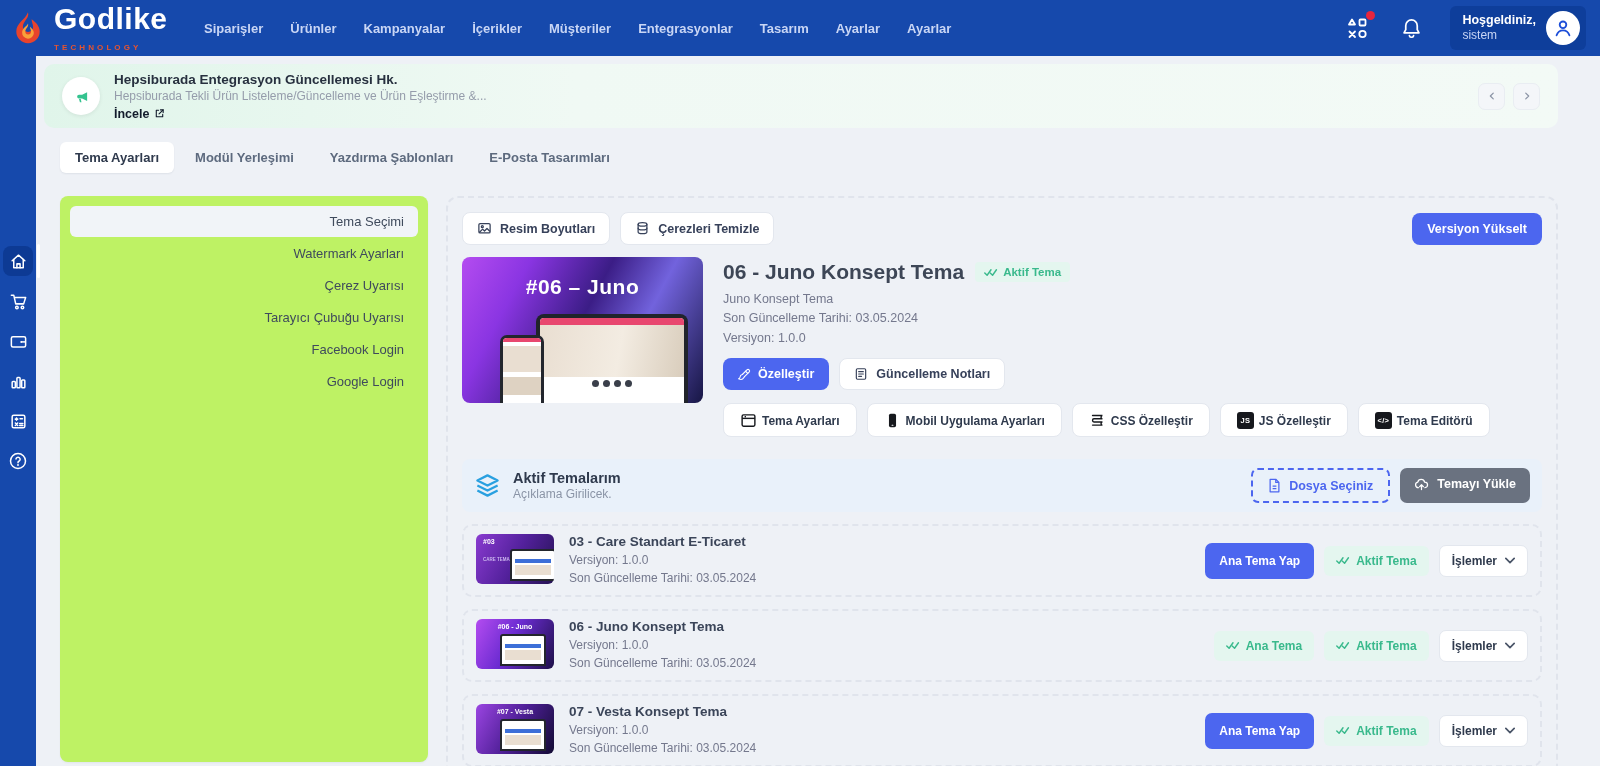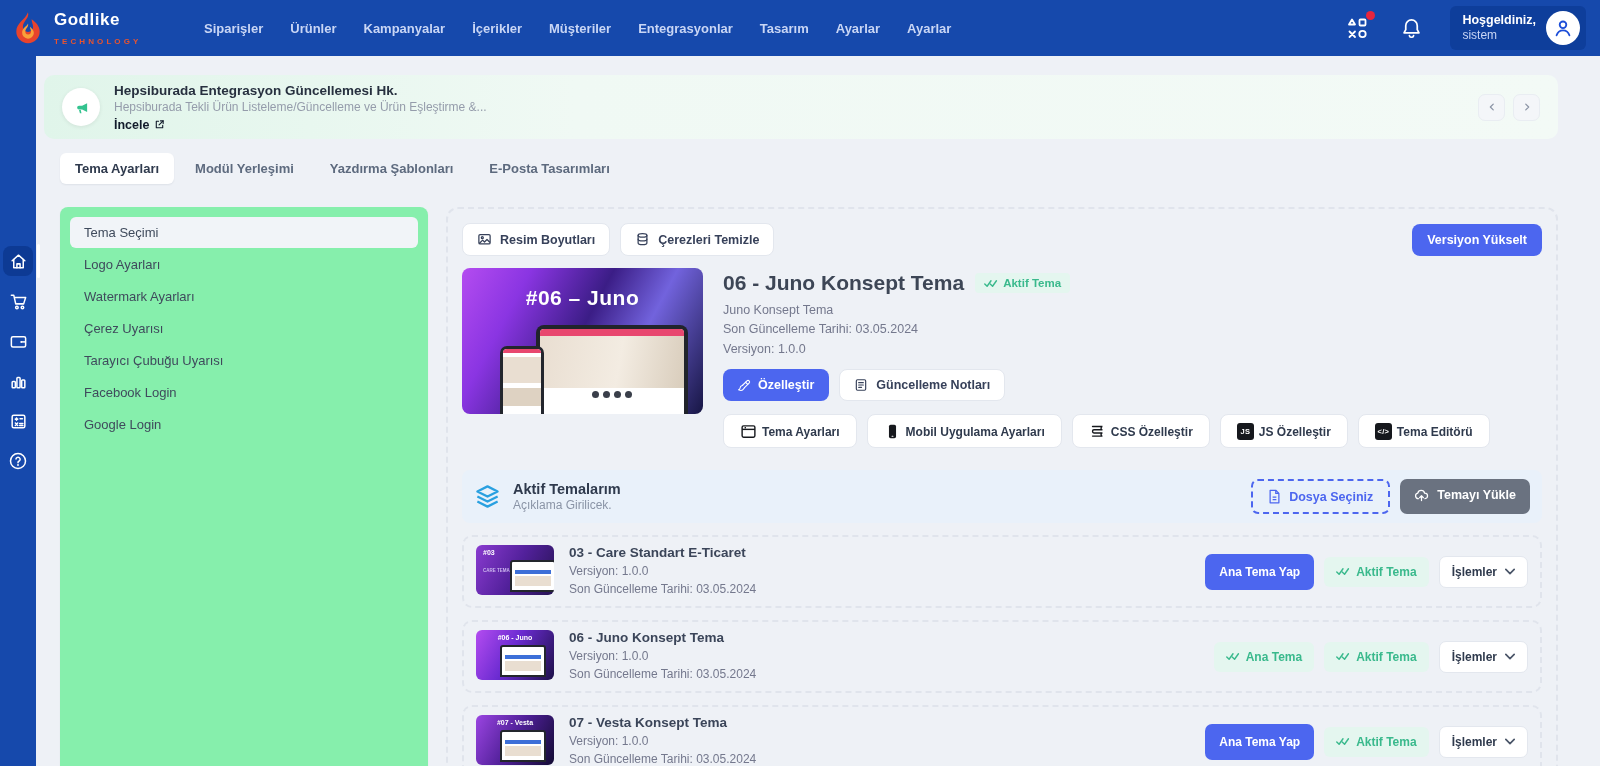--- a/index.html
+++ b/index.html
@@ -3,58 +3,58 @@
 <meta charset="utf-8">
 <style>
   * { margin:0; padding:0; box-sizing:border-box; }
   html,body { width:1600px; height:766px; font-family:"Liberation Sans", sans-serif; }
   .screen { width:1600px; height:766px; overflow:hidden; background:#eef1f6; position:relative; }
 
   
   .navbar { height:56px; background:#1649ac; display:flex; align-items:center; padding:0 14px 0 10px; }
   .brand { display:flex; align-items:center; gap:8px; width:168px; }
   .brand-text { line-height:1; }
-  .brand-title { color:#fff; font-size:17px; font-weight:bold; letter-spacing:.5px; }
+  .brand-title { color:#fff; font-size:30px; font-weight:bold; letter-spacing:.5px; }
   .brand-sub { color:#e8542f; font-size:8px; font-weight:bold; letter-spacing:3.1px; margin-top:10px; }
   .nav-menu { display:flex; gap:27px; margin-left:26px; }
   .nav-item { color:#c9d6f5; font-size:13px; font-weight:bold; text-decoration:none; cursor:pointer; }
   .nav-right { margin-left:auto; display:flex; align-items:center; gap:24px; }
   .icon-btn { position:relative; width:30px; height:30px; display:flex; align-items:center; justify-content:center; cursor:pointer; }
   .red-dot { position:absolute; top:-2px; right:-3px; width:9px; height:9px; border-radius:50%; background:#e8253d; }
   .user-chip { display:flex; align-items:center; gap:10px; background:#0e3e9b; border-radius:6px; padding:5px 6px 5px 12px; cursor:pointer; }
   .user-welcome { color:#fff; font-size:12.5px; font-weight:bold; line-height:1.25; }
   .user-name { color:#c9d6f5; font-size:12px; line-height:1.25; }
   .avatar { width:34px; height:34px; border-radius:50%; background:#fff; display:flex; align-items:center; justify-content:center; }
 
   
   .body-row { display:flex; height:710px; }
   .ministrip { width:36px; background:#1649ac; padding-top:190px; display:flex; flex-direction:column; align-items:center; gap:10px; flex-shrink:0; }
   .mini-icon { width:30px; height:30px; border-radius:8px; display:flex; align-items:center; justify-content:center; cursor:pointer; position:relative; }
   .mini-icon.active { background:#0d3a94; }
   .mini-icon.active::after { content:""; position:absolute; right:-7px; top:-2px; width:3px; height:34px; background:#fff; border-radius:2px; }
   .content { flex:1; padding:8px 42px 0 8px; }
 
   
-  .banner { height:64px; border-radius:10px; background:linear-gradient(90deg,#e0f5ea 0%,#f0f9f4 35%,#f3faf6 100%); display:flex; align-items:center; padding:0 18px; gap:14px;margin-top:11px; }
+  .banner { height:64px; border-radius:10px; background:linear-gradient(90deg,#e0f5ea 0%,#f0f9f4 35%,#f3faf6 100%); display:flex; align-items:center; padding:0 18px; gap:14px; }
   .banner-circle { width:38px; height:38px; border-radius:50%; background:#fff; box-shadow:0 1px 4px rgba(0,0,0,.08); display:flex; align-items:center; justify-content:center; flex-shrink:0; }
   .banner-texts { display:flex; flex-direction:column; gap:2px; }
   .banner-title { font-size:13.5px; font-weight:bold; color:#27303f; }
   .banner-sub { font-size:12px; color:#959cab; }
   .banner-link { font-size:12.5px; font-weight:bold; color:#121b2b; display:flex; align-items:center; gap:5px; cursor:pointer; margin-top:2px; }
   .banner-nav { margin-left:auto; display:flex; gap:8px; }
   .banner-arrow { width:27px; height:27px; border-radius:7px; background:#f4f6f9; border:1px solid #e9edf2; display:flex; align-items:center; justify-content:center; cursor:pointer; color:#8b94a5; font-size:13px; }
 
   
   .tabs { display:flex; gap:6px; margin:14px 0 0 16px; }
   .tab { padding:8px 15px; font-size:13px; font-weight:bold; color:#5d6a7e; cursor:pointer; border-radius:6px; }
   .tab.active { background:#fff; color:#2f3a4d; box-shadow:0 1px 2px rgba(20,30,60,.07); }
 
   
   .columns { display:flex; gap:18px; margin:23px 0 0 16px; align-items:flex-start; }
-  .settings-card { width:368px; background:#86efac; border-radius:8px; padding:10px; box-shadow:0 1px 2px rgba(20,30,60,.05); min-height:566px; flex-shrink:0; }
+  .settings-card { width:368px; background:#bef264; border-radius:8px; padding:10px; box-shadow:0 1px 2px rgba(20,30,60,.05); min-height:566px; flex-shrink:0;text-align:right; }
   .settings-item { padding:8px 14px; font-size:13px; color:#3f4a5c; border-radius:6px; cursor:pointer; margin-bottom:1px; }
   .settings-item.active { background:#f1f4f8; }
 
   .main-panel { flex:1; border:2px dashed #e0e4ec; border-radius:12px; padding:14px 14px 10px; }
 
   
   .toolbar { display:flex; gap:10px; align-items:center; margin-bottom:12px; }
   .btn-outline { display:flex; align-items:center; gap:8px; background:#fff; border:1px solid #e3e7ee; border-radius:8px; padding:8px 14px; font-size:12.5px; font-weight:bold; color:#37415a; cursor:pointer; }
   .btn-primary { background:#4c66ef; color:#fff; border:none; border-radius:8px; padding:9px 15px; font-size:12.5px; font-weight:bold; cursor:pointer; display:flex; align-items:center; gap:7px; }
   .toolbar .push { margin-left:auto; }
@@ -256,21 +256,20 @@
         <div class="tab active">Tema Ayarları</div>
         <div class="tab">Modül Yerleşimi</div>
         <div class="tab">Yazdırma Şablonları</div>
         <div class="tab">E-Posta Tasarımları</div>
       </div>
 
       <div class="columns">
 
         <div class="settings-card">
           <div class="settings-item active">Tema Seçimi</div>
-          <div class="settings-item">Logo Ayarları</div>
           <div class="settings-item">Watermark Ayarları</div>
           <div class="settings-item">Çerez Uyarısı</div>
           <div class="settings-item">Tarayıcı Çubuğu Uyarısı</div>
           <div class="settings-item">Facebook Login</div>
           <div class="settings-item">Google Login</div>
         </div>
 
         <div class="main-panel">
 
           <div class="toolbar">

